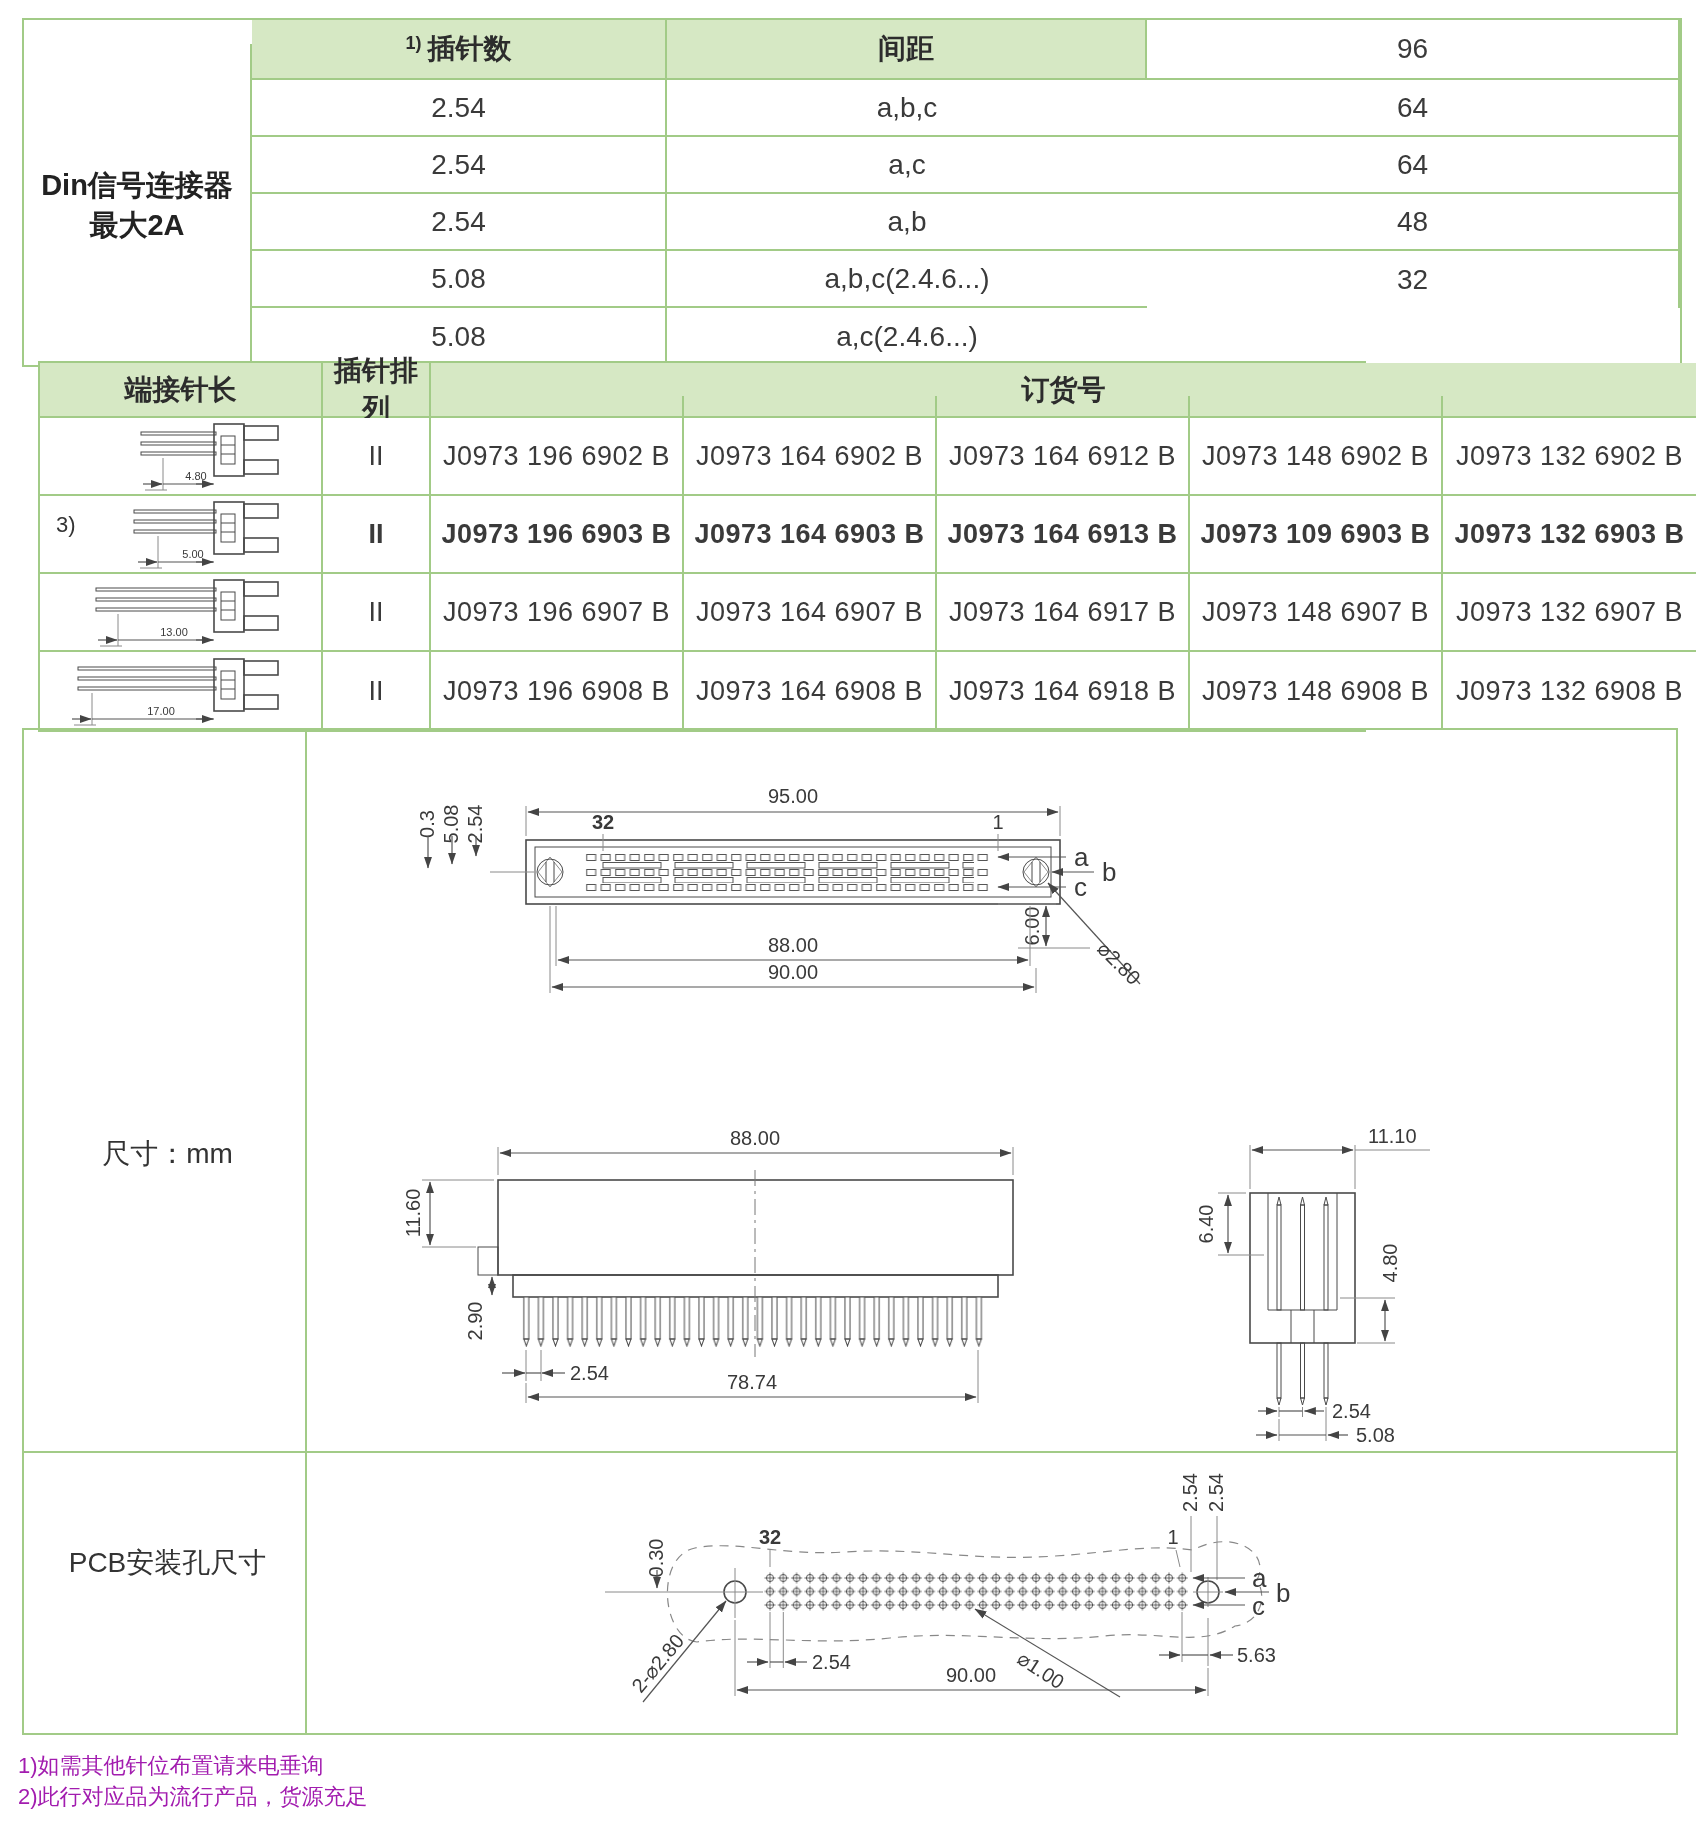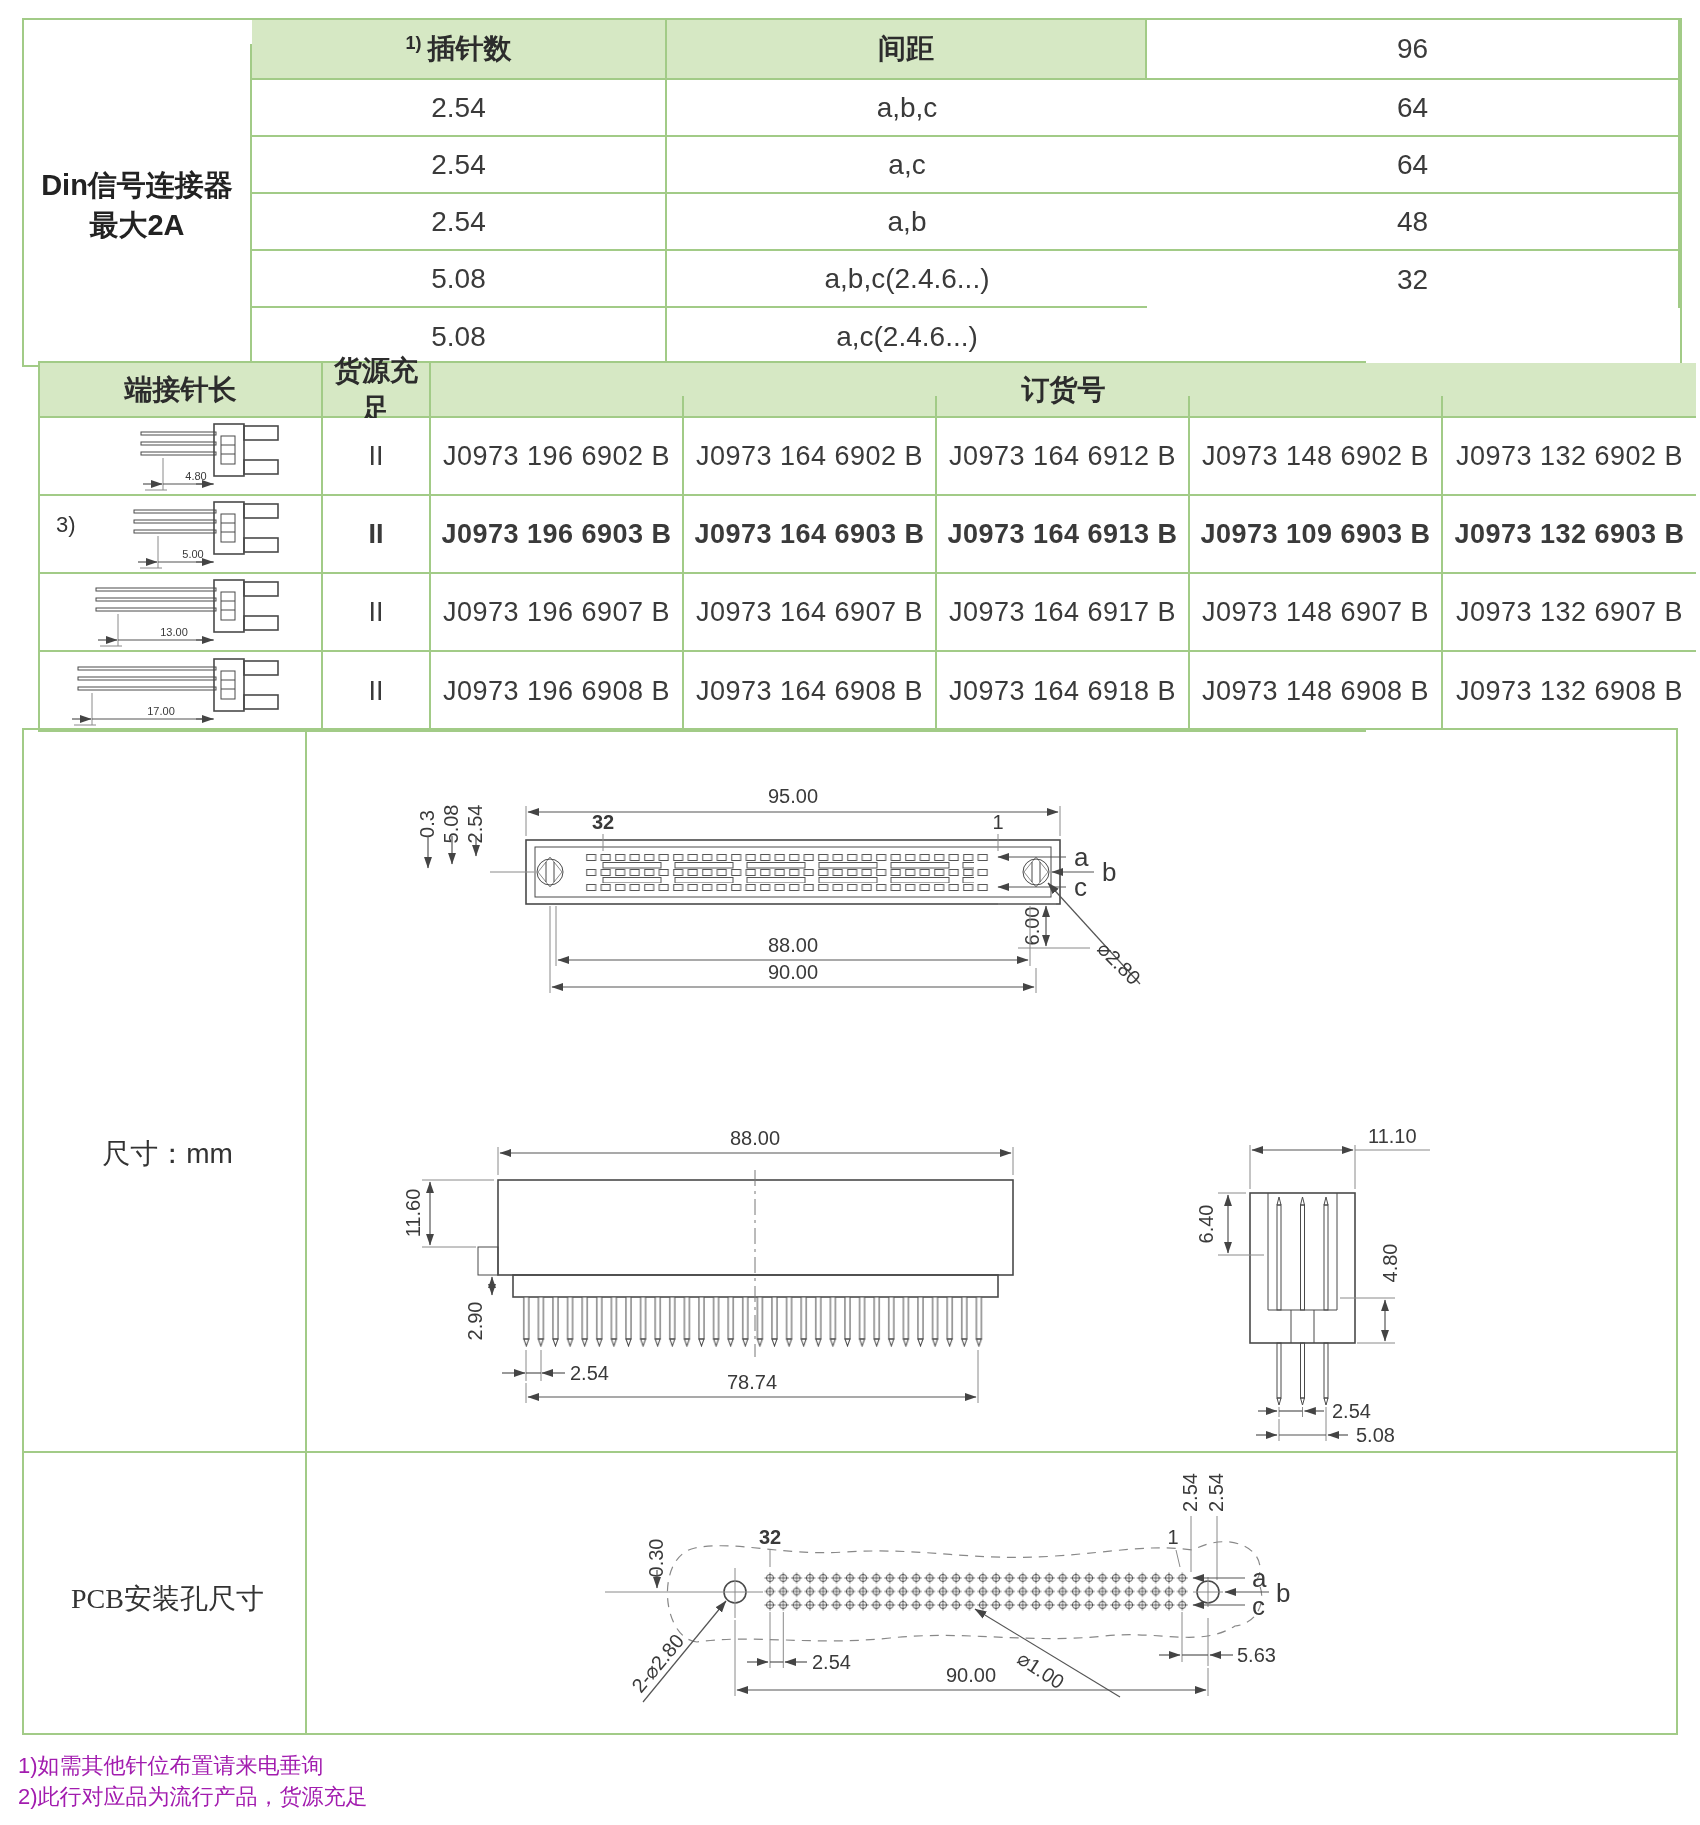--- a/index.html
+++ b/index.html
@@ -124,21 +124,21 @@
     <div class="c nb nr">
         <span>a,c(2.4.6...)</span>
       </div>
   </div>
 
   <div class="grid-table" style="left:38px;top:361px;width:1328px;grid-template-columns:283px 108px 253px 253px 253px 253px 253px;grid-template-rows:55px 78px 78px 78px 78px;">
     <div class="c head">
         <span>端接针长</span>
       </div>
     <div class="c head">
-        <span>货源充足</span>
+        <span>插针排列</span>
       </div>
     <div class="c head nr" style="grid-column:3/8;">
         <span>订货号</span>
       </div>
 
     <div class="tick" style="left:642px;top:33px;"></div>
     <div class="tick" style="left:895px;top:33px;"></div>
     <div class="tick" style="left:1148px;top:33px;"></div>
     <div class="tick" style="left:1401px;top:33px;"></div>
 
@@ -294,21 +294,21 @@
     <div class="c part nb nr">
         <span>J0973 132 6908 B</span>
       </div>
   </div>
 
   <div class="sections-box"></div>
   <div class="divider-v"></div>
   <div class="divider-h"></div>
 
   <div class="section-label" style="top:1135px;">尺寸：mm</div>
-  <div class="section-label" style="top:1580px;font-family:Liberation Serif, serif;">PCB安装孔尺寸</div>
+  <div class="section-label" style="top:1544px;">PCB安装孔尺寸</div>
 
   <svg class="drawing" style="left:398px;top:772px;" width="760" height="250" viewBox="0 0 760 250">
     <defs>
       <pattern id="pApin" patternUnits="userSpaceOnUse" x="186" y="82" width="14.5" height="15">
         <rect x="2.7" y="0.5" width="9" height="6" fill="none" stroke="#555" stroke-width="1"></rect>
       </pattern>
       <pattern id="pAslot" patternUnits="userSpaceOnUse" x="200" y="90" width="72" height="15">
         <rect x="5" y="0.5" width="58" height="5.5" fill="none" stroke="#555" stroke-width="1"></rect>
       </pattern>
     </defs>

